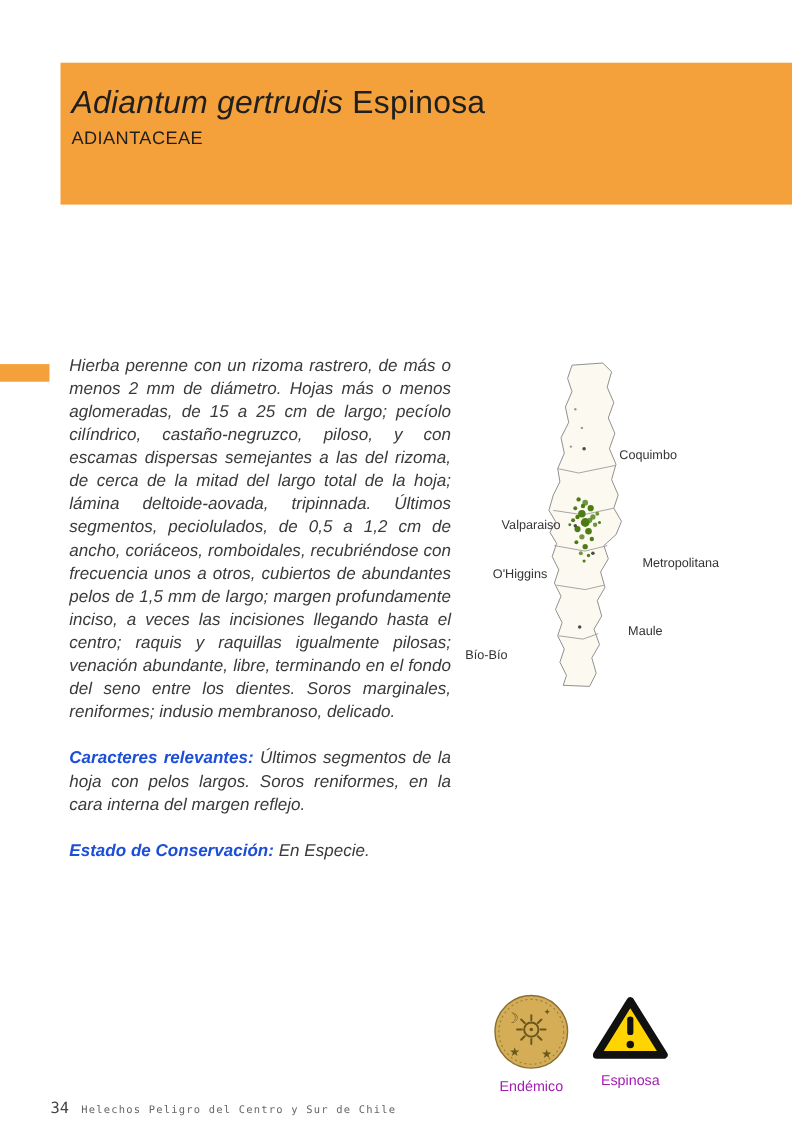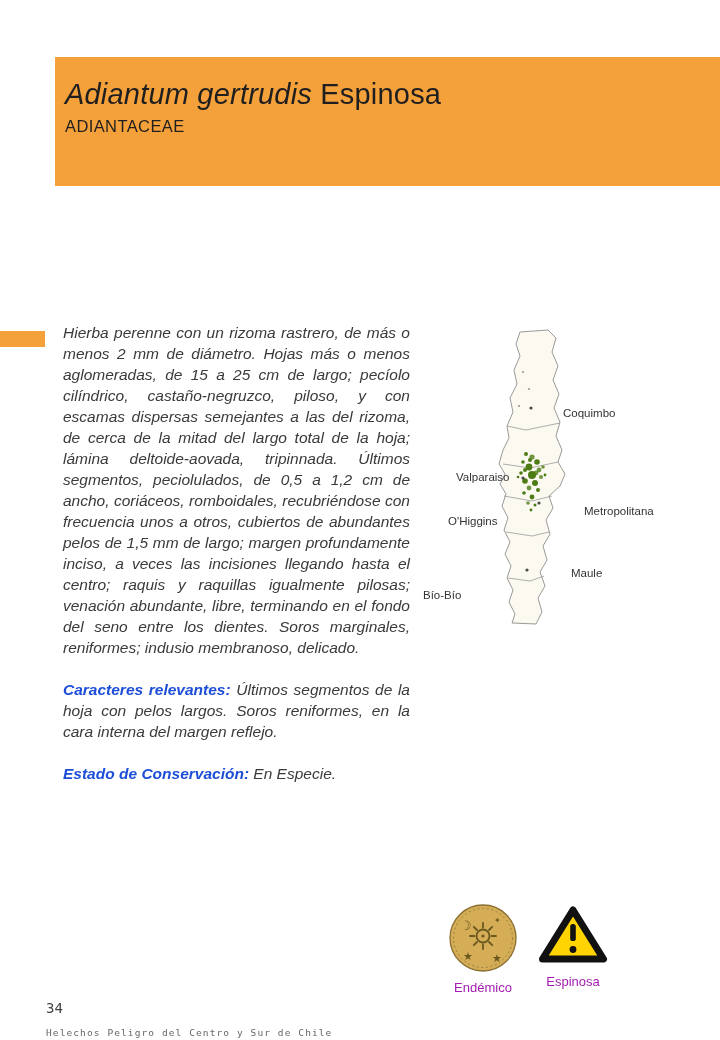--- a/index.html
+++ b/index.html
@@ -46,21 +46,20 @@
   .medal-rim { fill:var(--endemic-gold,#D5AD56); stroke:#8a6f33; stroke-width:1.3; }
   .medal-inner { fill:none; stroke:#97803f; stroke-width:1; stroke-dasharray:2 2.6; }
   .medal-ink { stroke:#6b581f; stroke-width:1.8; fill:none; stroke-linecap:round; }
   .medal-glyph { font-family:"DejaVu Sans", sans-serif; fill:#6b581f; }
   .tri { fill:var(--warning-yellow,#FFD400); stroke:#111; stroke-width:7; stroke-linejoin:round; }
   .tri-ink { fill:#111; }
   .footer {
     position:absolute; left:46px; top:1000px;
     display:flex; align-items:baseline; gap:11px;
     font-family:"DejaVu Sans Mono", monospace;
-    flex-direction:column;
   }
   .page-num { font-size:14px; color:#444; }
   .footer-text { font-size:9.5px; letter-spacing:1.1px; color:#666; }
 </style>
 </head>
 <body>
 
 <div class="page">
 
   <div class="header-band">

